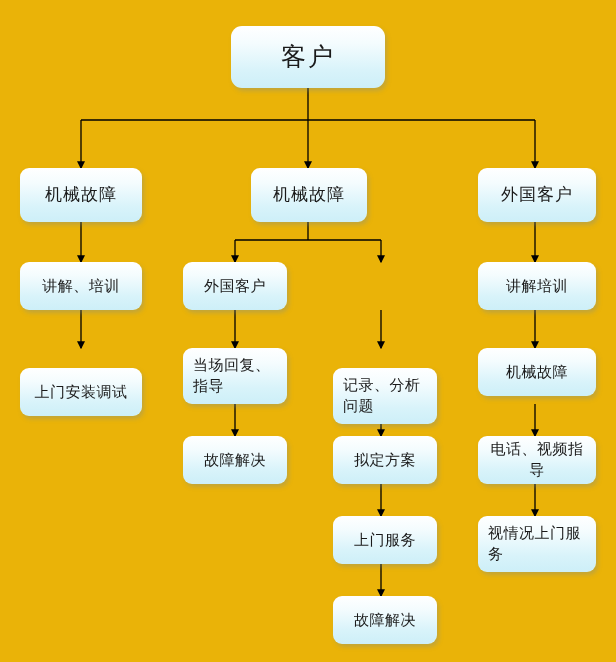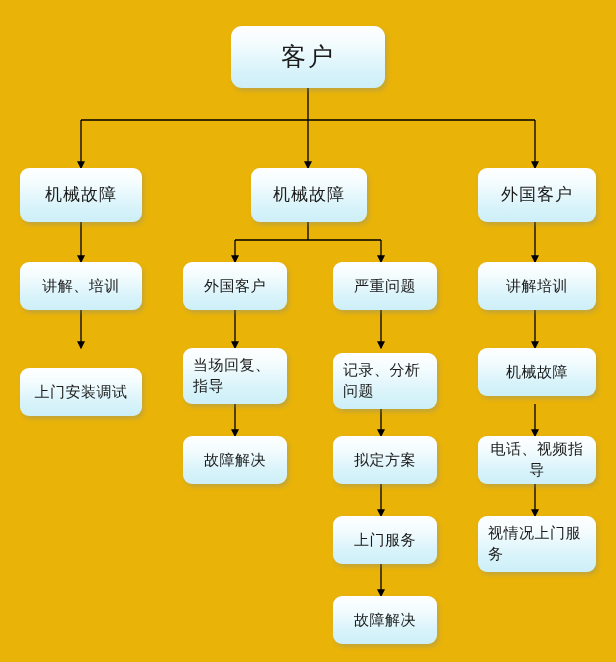--- a/index.html
+++ b/index.html
@@ -131,24 +131,21 @@
   <div class="node step" style="left:183px; top:262px; width:104px; height:48px;">
     <span class="label">外国客户</span>
   </div>
   <div class="node step wrap" style="left:183px; top:348px; width:104px; height:56px;">
     <span class="label">当场回复、指导</span>
   </div>
   <div class="node step" style="left:183px; top:436px; width:104px; height:48px;">
     <span class="label">故障解决</span>
   </div>
 
-  <div class="node step" style="left:333px; top:262px; width:104px; height:48px;">
-    <span class="label">严重问题</span>
-  </div>
-  <div class="node step wrap" style="left:333px; top:353px; width:104px; height:56px;justify-content:center;">
+  <div class="node step wrap" style="left:333px; top:368px; width:104px; height:56px;justify-content:center;">
     <span class="label">记录、分析问题</span>
   </div>
   <div class="node step" style="left:333px; top:436px; width:104px; height:48px;">
     <span class="label">拟定方案</span>
   </div>
   <div class="node step" style="left:333px; top:516px; width:104px; height:48px;">
     <span class="label">上门服务</span>
   </div>
   <div class="node step" style="left:333px; top:596px; width:104px; height:48px;">
     <span class="label">故障解决</span>

